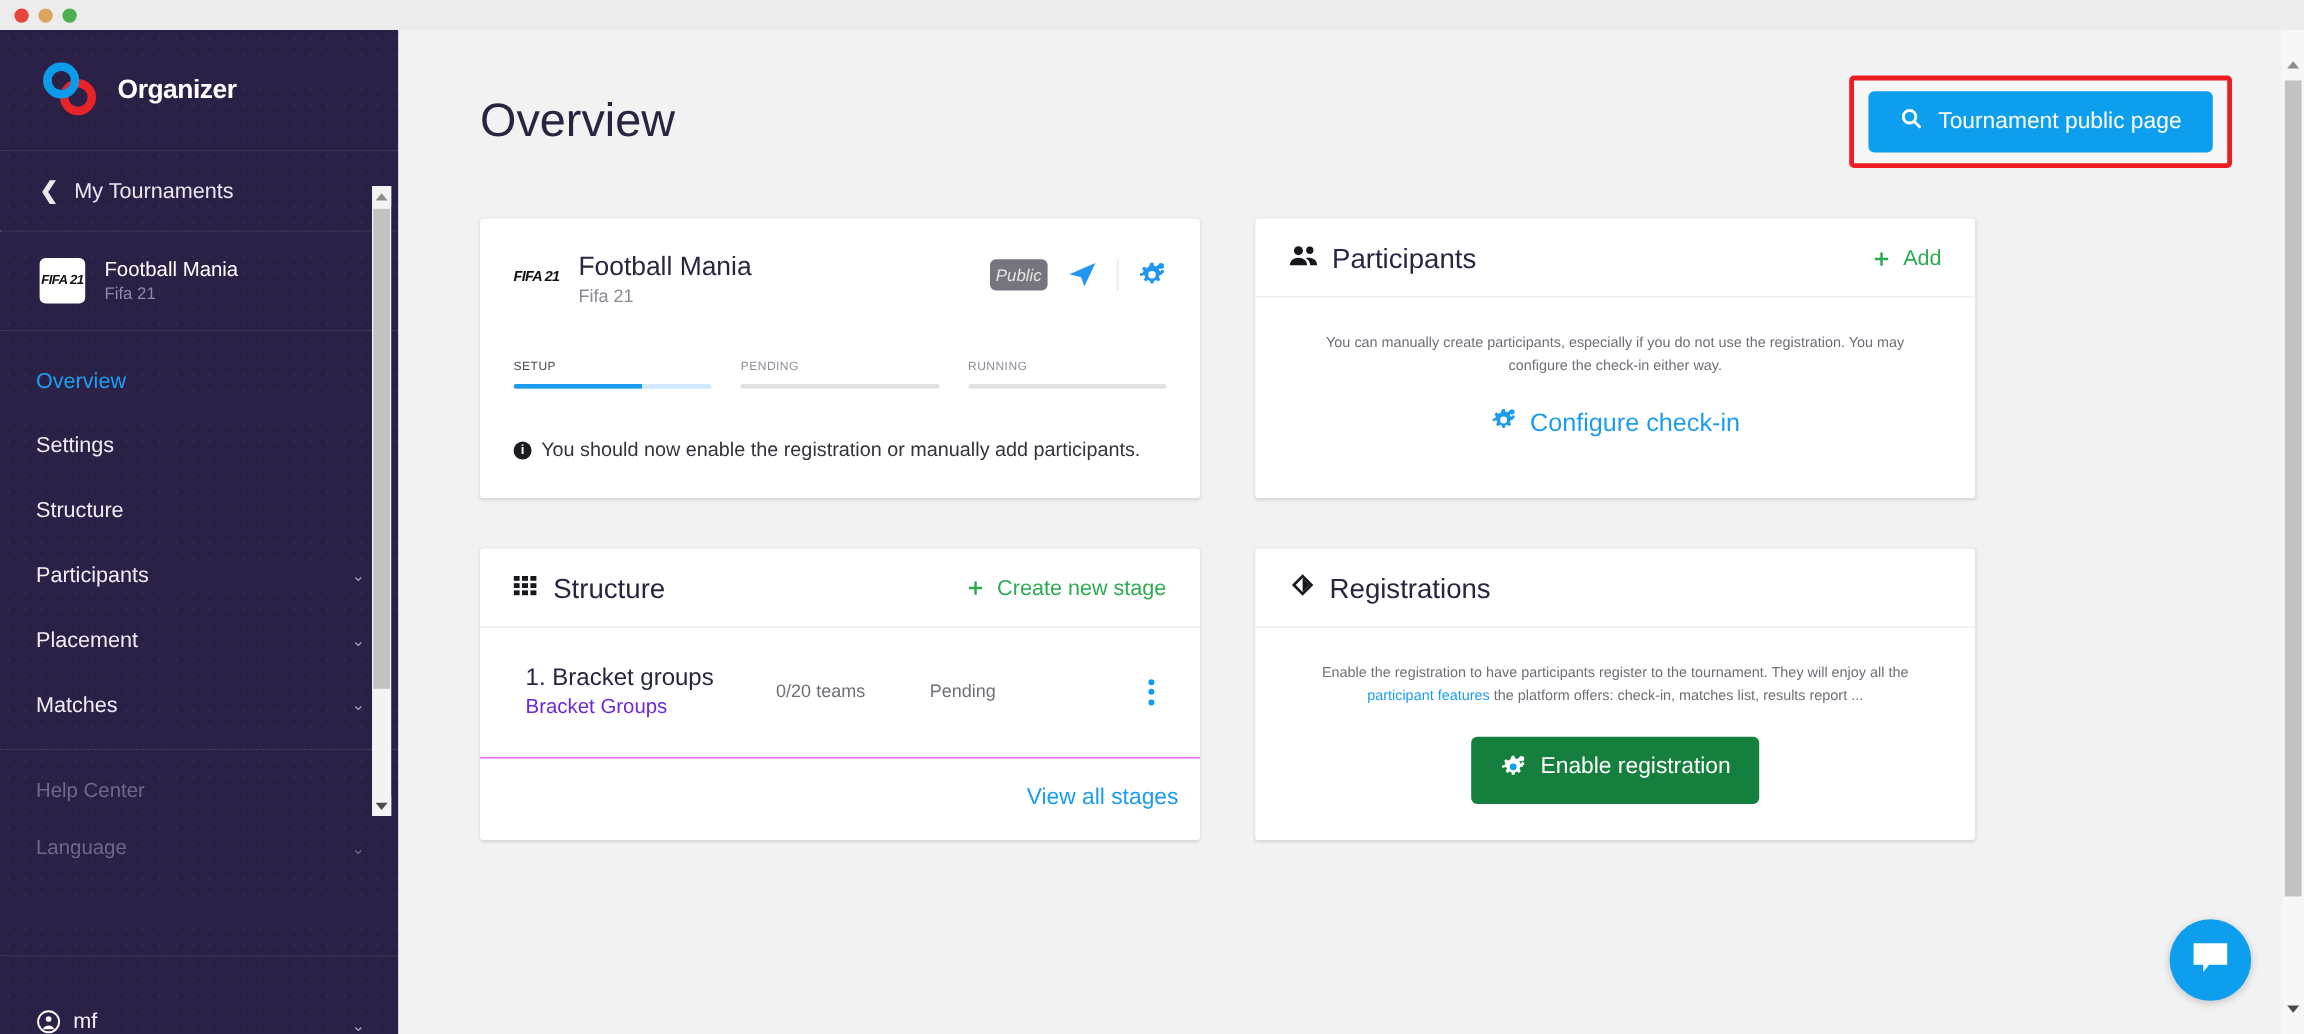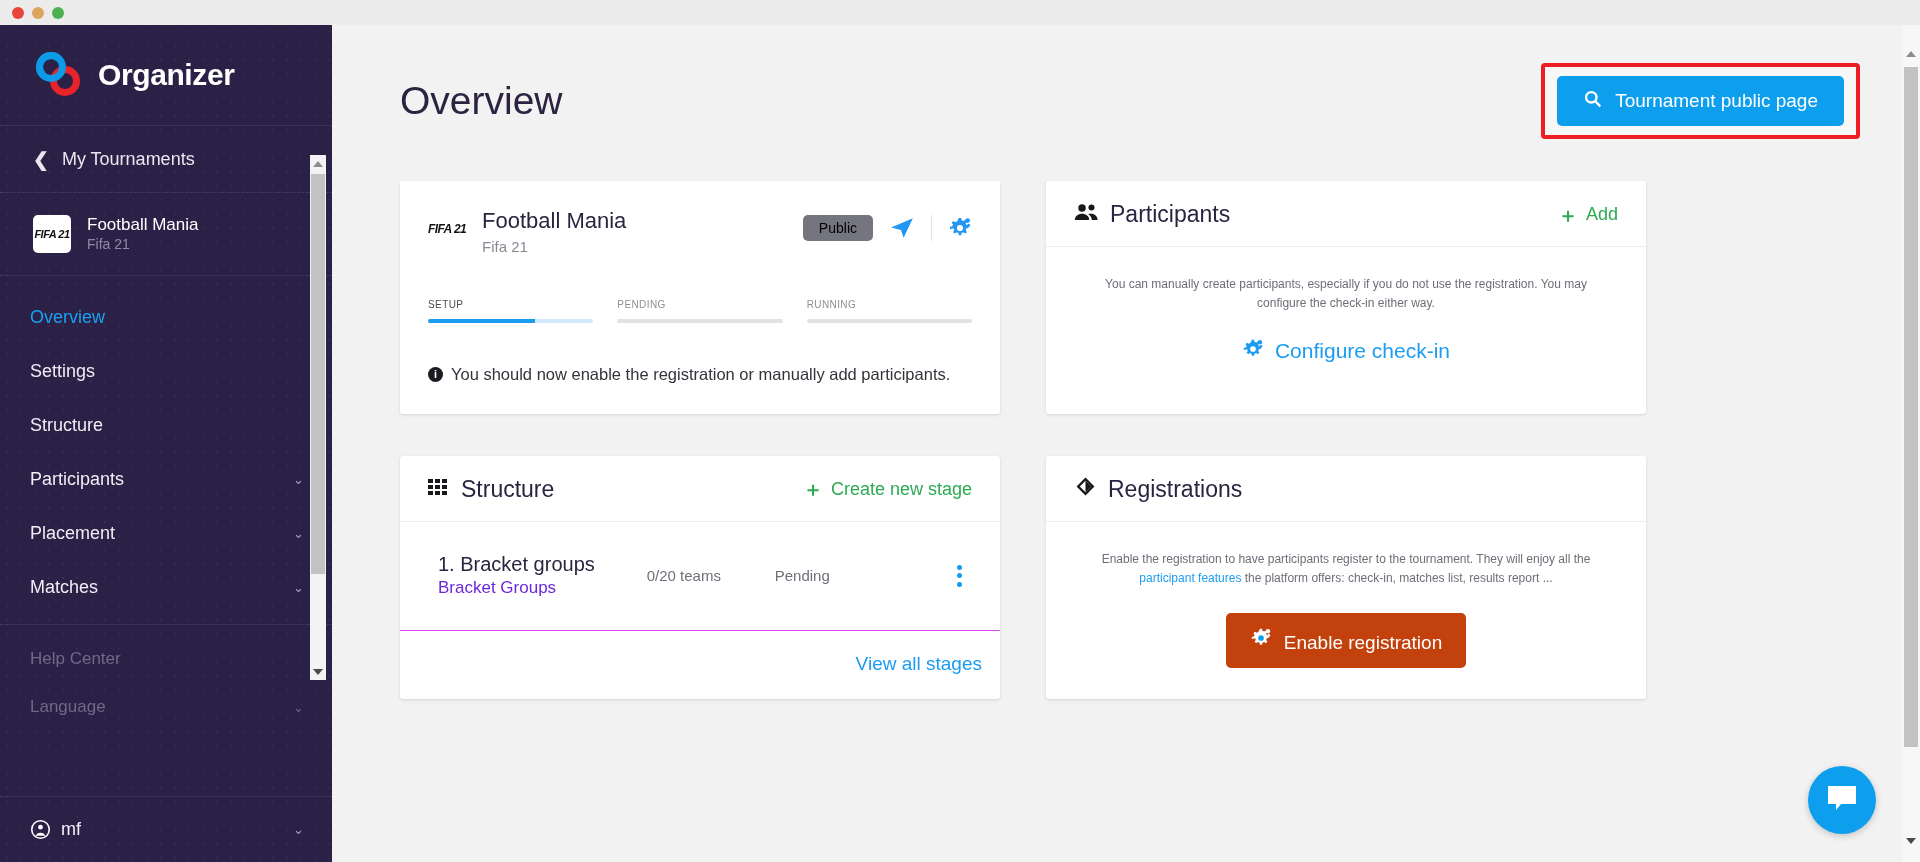--- a/index.html
+++ b/index.html
@@ -42,21 +42,21 @@
   }
   #brand .logo .ring2 {
     position:absolute; left:14px; top:14px; width:30px; height:30px; border-radius:50%;
     border: 7px solid #e8232a;
   }
   #brand .logo .ring1b {
     position:absolute; left:0; top:0; width:30px; height:30px; border-radius:50%;
     border: 7px solid #0d9ae8; border-bottom-color: transparent; border-right-color: transparent;
     z-index: 3;
   }
-  #brand-name { font-size: 30px; font-weight: bold; letter-spacing: -0.4px; text-align: right; }
+  #brand-name { font-size: 22px; font-weight: bold; letter-spacing: -0.4px; text-align: right; }
 
   .sb-sep { height: 1px; border-top: 1px dotted rgba(255,255,255,0.16); }
 
   #my-tournaments {
     height: 66px; display:flex; align-items:center; gap: 13px; padding-left: 33px;
     font-size: 18px; color: #e9e7f0; cursor: pointer;
   }
   #my-tournaments .chev { font-size: 19px; font-weight: bold; line-height: 1; }
 
   #tourn-card {
@@ -79,21 +79,21 @@
   .nav-item.active { color:#1ba0f2; }
   .nav-item .lbl { flex: 1; }
   .nav-item .caret { font-size: 13px; color:#a9a4bd; }
 
   .nav-sub { padding: 10px 0 8px; }
   .nav-item.muted { color:#6e6988; height: 48px; font-size: 17px; }
   .nav-item.muted .caret { color:#6e6988; }
 
   #sb-user {
     position:absolute; left:0; bottom:0; width:332px; height:66px;
-    display:flex; align-items:center; padding: 0 28px 0 30px; gap:10px;
+    display:flex; align-items:flex-end; padding: 0 28px 0 30px; gap:10px;
     border-top: 1px dotted rgba(255,255,255,0.16);
     font-size: 18px; color:#f2f0f7; cursor:pointer;
   }
   #sb-user .lbl { flex:1; }
   #sb-user .caret { font-size:13px; color:#a9a4bd; }
   .user-icon { display:inline-flex; }
 
   
   #sb-scroll {
     position:absolute; left: 310px; top: 130px; width: 16px; height: 525px;
@@ -138,21 +138,21 @@
   .ct-top { display:flex; align-items:flex-start; }
   .ct-logo {
     width: 40px; height: 24px; margin-top: 10px; margin-right: 14px; flex:none;
     color:#111; font-size:12px; font-weight:900; font-style: italic; letter-spacing:-0.6px;
     display:flex; align-items:center;
   }
   .ct-name { font-size: 22px; color:#2b2340; line-height:1.3; }
   .ct-sub { font-size: 15px; color:#8a8a94; line-height:1.4; }
   .ct-actions { margin-left:auto; display:flex; align-items:center; gap:16px; padding-top:8px; }
   .badge-public {
-    background:#75757f; color:#000000; font-size:14px; border-radius:5px; padding:5px 16px;
+    background:#75757f; color:#e5e5e5; font-size:14px; border-radius:5px; padding:5px 5px;font-style:italic;
   }
   .icon-btn { color:#2196f3; cursor:pointer; display:inline-flex; }
   .vdiv { width:1px; height:26px; background:#e3e3e6; }
 
   .steps { display:flex; gap: 24px; margin-top: 42px; }
   .step { flex:1; }
   .step .slabel { font-size: 10px; letter-spacing: 0.4px; color:#8e8e98; }
   .step.active .slabel { color:#4a4a55; }
   .sbar { height: 4px; background:#e2e2e4; margin-top: 9px; border-radius:2px; position:relative; overflow:hidden; }
   .step.active .sbar { background:#cfeafc; }
@@ -174,23 +174,23 @@
   .plus { font-weight: bold; font-size: 20px; line-height:1; }
 
   .card-body { padding: 28px 34px 30px; text-align:center; }
   .card-body p { font-size: 12px; color:#6e6e78; line-height: 1.62; }
   .card-body a.link { color:#1b9cf0; text-decoration:none; }
   .center-link {
     margin-top: 24px; display:inline-flex; align-items:center; gap:11px;
     color:#1b9cf0; font-size: 21px; cursor:pointer;
   }
   .btn-primary {
-    margin-top: 25px; background:#c2410c; color:#fff; border:none; border-radius:5px;
+    margin-top: 25px; background:#15803d; color:#fff; border:none; border-radius:5px;
     font-family:"Liberation Sans", sans-serif;
-    font-size: 19px; padding: 14px 24px; display:inline-flex; align-items:flex-end; gap:12px; cursor:pointer;
+    font-size: 19px; padding: 14px 24px; display:inline-flex; align-items:flex-start; gap:12px; cursor:pointer;
   }
 
   
   .stage-row {
     display:flex; align-items:center; padding: 30px 28px 30px 38px; border-bottom:1px solid #d946ef;
   }
   .stage-name { font-size: 20px; color:#2b2340; line-height:1.25; }
   .stage-type { font-size: 17px; color:#6d28d9; line-height:1.35; }
   .stage-teams { font-size: 15px; color:#70707a; width: 180px; text-align:left; padding-left: 52px;}
   .stage-status { font-size: 15px; color:#70707a; width: 130px; }

